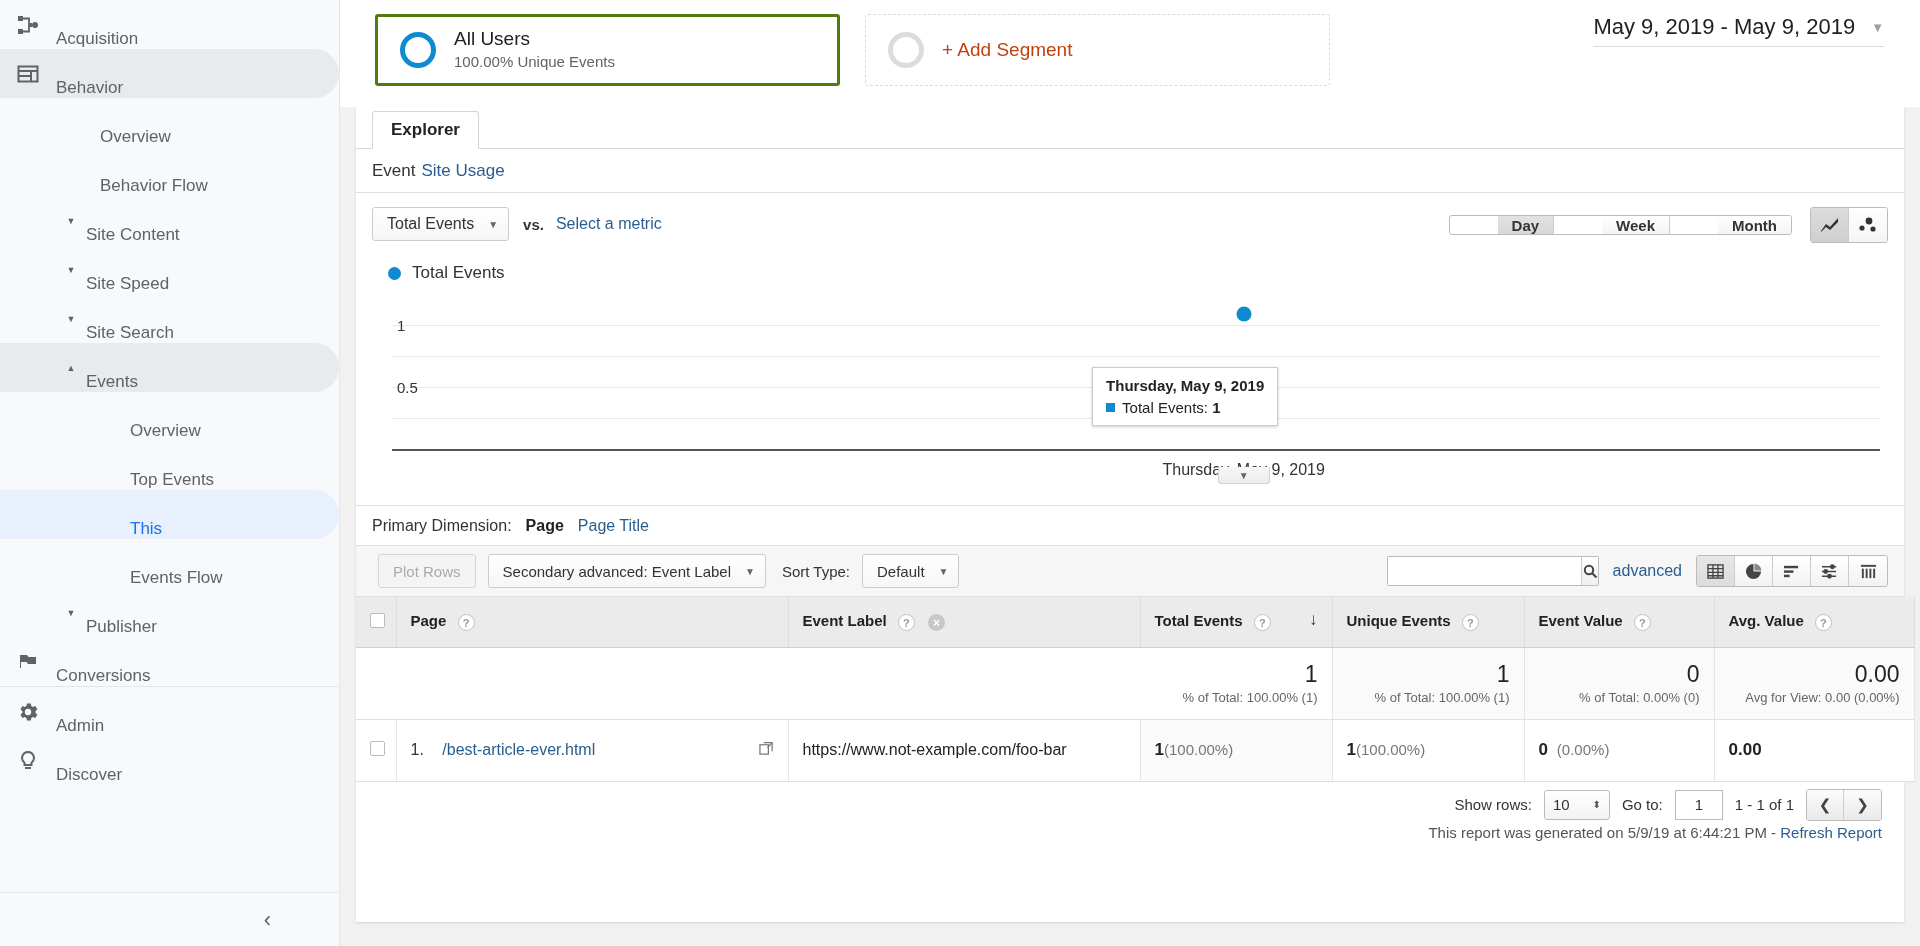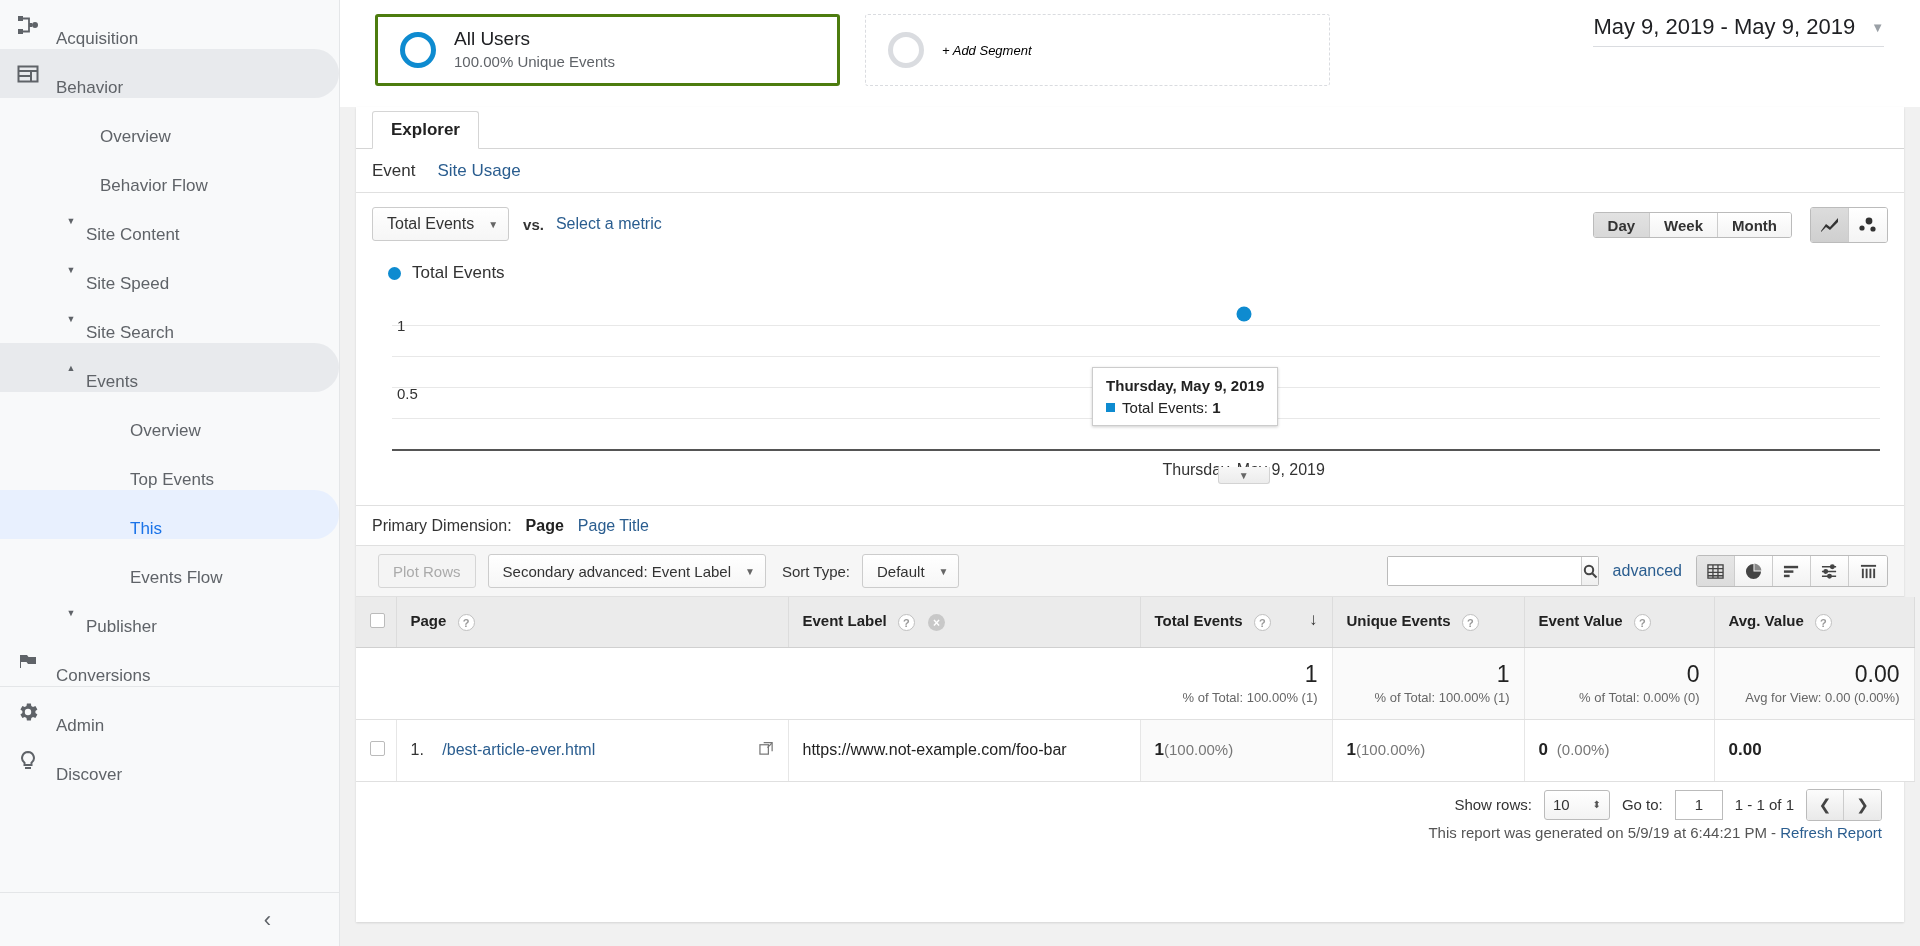--- a/index.html
+++ b/index.html
@@ -115,21 +115,21 @@
     margin-left: 25px;
     width: 465px;
     height: 72px;
     border: 1px dashed #dadce0;
     border-radius: 3px;
     display: flex;
     align-items: center;
     padding-left: 22px;
     cursor: pointer;
   }
-  .seg-add-label { font-size: 13px; color: #000000; font-style: italic; }
+  .seg-add-label { font-size: 19px; color: #c2410c; }
 
   .date-range {
     position: absolute;
     right: 36px;
     top: 14px;
     display: flex;
     align-items: center;
     cursor: pointer;
     border-bottom: 1px solid #dadce0;
     padding-bottom: 6px;
@@ -167,21 +167,21 @@
     background: #fff;
     position: relative; top: 1px;
     cursor: pointer;
   }
   .subtabs {
     height: 44px;
     display: flex; align-items: center;
     padding-left: 16px;
     border-bottom: 1px solid #e0e0e0;
     font-size: 17px;
-    gap: 22px;
+    gap: 6px;
   }
   .subtab { color: #333; cursor: pointer; }
   .subtab.link { color: #2a5d8f; }
 
   
   .metricrow {
     height: 62px;
     display: flex;
     align-items: center;
     padding-left: 16px;
@@ -203,24 +203,24 @@
   .sel .tri { margin-left: 14px; color: #666; font-size: 10px; }
   .vs { font-size: 15px; font-weight: bold; color: #333; margin: 0 12px 0 14px; }
   .linkblue { color: #2a5d8f; font-size: 16px; cursor: pointer; }
 
   .chart-ctrls {
     position: absolute; right: 16px; top: 14px;
     display: flex; align-items: center; gap: 18px;
   }
   .btngroup { display: flex; border: 1px solid #bbb; border-radius: 3px; overflow: hidden; }
   .btngroup .b {
-    padding: 0 14px; height: 24px; display: flex; align-items: center;
+    padding: 0 14px; height: 18px; display: flex; align-items: center;
     font-size: 15px; font-weight: bold; color: #333;
     background: linear-gradient(#fff,#f4f4f4);
-    border-right: 1px solid #ccc; cursor: pointer;
+    border-right: 1px solid #ccc; cursor: pointer; margin-left: 48px;
   }
   .btngroup .b:last-child { border-right: none; }
   .btngroup .b.on { background: linear-gradient(#e2e2e2,#d8d8d8); }
   .iconbtn {
     width: 38px; height: 34px; display: flex; align-items: center; justify-content: center;
     background: linear-gradient(#fff,#f4f4f4); border-right: 1px solid #ccc; cursor: pointer;
   }
   .iconbtn:last-child { border-right: none; }
   .iconbtn.on { background: linear-gradient(#dcdcdc,#cfcfcf); }
 
@@ -608,21 +608,21 @@
 
         <div class="plot">
 
           <div class="gridline" style="top:32px;"></div>
           <div class="gridline" style="top:63px;"></div>
           <div class="gridline" style="top:94px;"></div>
           <div class="gridline" style="top:125px;"></div>
           <div class="axisline" style="top:156px;"></div>
 
           <div class="ylab" style="top:32px;">1</div>
-          <div class="ylab" style="top:100px;">0.5</div>
+          <div class="ylab" style="top:94px;">0.5</div>
 
           <div class="pt" style="left:57.5%; top:21px;"></div>
 
           <div class="tooltip" style="left:47.5%; top:74px;">
             <div class="tt-title">Thursday, May 9, 2019</div>
             <div class="tt-row">
               <span class="tt-sq"></span>
               <span>Total Events:</span>
               <span>&nbsp;</span>
               <span class="tt-val">1</span>

